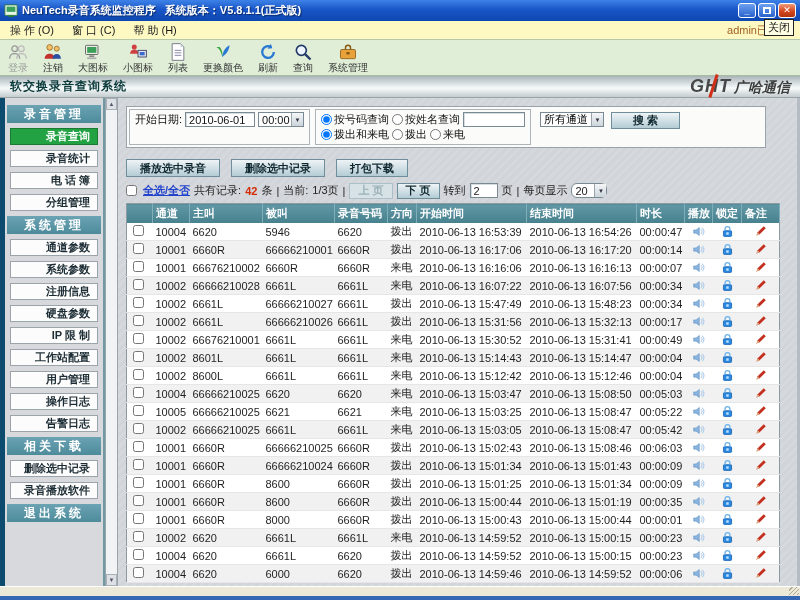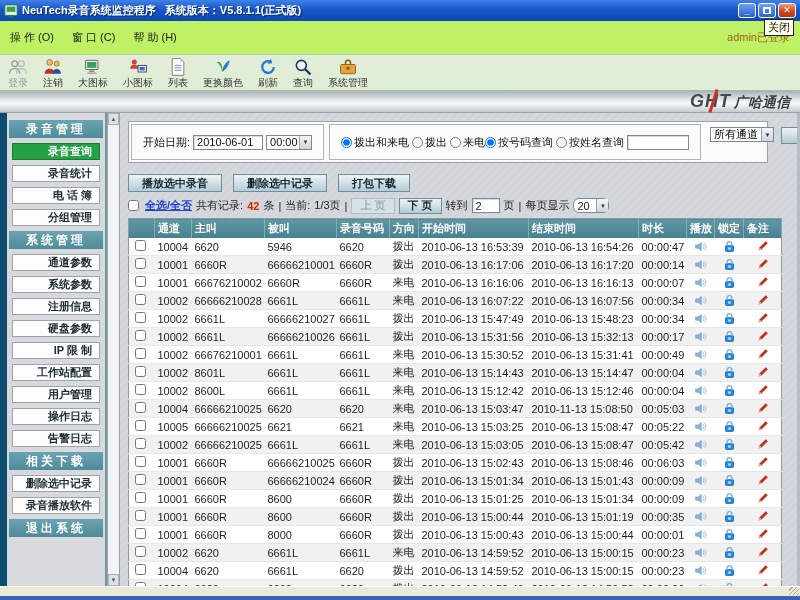--- a/index.html
+++ b/index.html
@@ -22,21 +22,21 @@
     font-size:9px; line-height:1; color:#fff; font-weight:bold;
     background:linear-gradient(#6da0f0,#2a62cc); cursor:pointer; }
   .wbtn.close { background:linear-gradient(#f09a78,#d4481f 55%,#b23210); }
   .glyph-min { align-self:flex-end; margin-bottom:1px; }
   .glyph-max { width:8px; height:7px; border:2px solid #fff; border-bottom-width:1px; display:block; }
 
   .tooltip { position:absolute; top:19px; right:6px; z-index:30; background:#ffffe4;
     border:1px solid #222; padding:0 3px; font-size:11px; color:#111; }
 
   
-  .menubar { height:34px; flex:none; background:#bef264; border-bottom:1px solid #b4c8ac;
+  .menubar { height:19px; flex:none; background:#fef9c3; border-bottom:1px solid #b4c8ac;
     display:flex; align-items:center; gap:18px; padding:0 10px; color:#1a1a1a; }
   .menu-item { cursor:pointer; white-space:pre; }
   .login-status { margin-left:auto; color:#a06020; }
 
   
   .toolbar { height:36px; flex:none; background:#e0eed8; border-bottom:1px solid #a8bca0;
     display:flex; align-items:center; padding:0 8px; gap:15px; }
   .tbtn { display:flex; flex-direction:column; align-items:center; gap:1px;
     font-size:10px; color:#333; cursor:pointer; line-height:1; }
   .tbtn.disabled { color:#999; cursor:default; }
@@ -46,21 +46,21 @@
   .band { height:22px; flex:none; display:flex; align-items:center; padding:0 10px;
     background:linear-gradient(#aab4b8,#e9eff1 48%,#f6fafa 58%,#c4ccce); border-bottom:1px solid #9aa4a8; }
   .band-title { font-size:12px; font-weight:bold; color:#0b3a3a; letter-spacing:1px; }
   .logo { margin-left:auto; display:flex; align-items:baseline; gap:3px; }
   .logo-ght { font-size:18px; font-weight:bold; font-style:italic; color:#474747; letter-spacing:1px; position:relative; }
   .logo-slash { position:absolute; left:54%; top:-2px; width:3px; height:24px; background:#d03018; transform:rotate(18deg); }
   .logo-cn { font-size:14px; font-weight:bold; font-style:italic; color:#3c3c3c; }
 
   
   .main { flex:1; display:flex; overflow:hidden;
-    border-left:7px solid #0c4a6e; border-right:3px solid #b6bcc4;
+    border-left:5px solid #0c4a6e; border-right:3px solid #b6bcc4;
     background:#d3d6db; }
   .sidebar { width:100px; flex:none; background:#d7d9dd; border-right:2px solid #6e98a2; padding-top:3px; }
   .side-header { margin:4px 2px 5px; height:18px; background:linear-gradient(#6ba3b3,var(--accent-teal));
     color:#fff; font-weight:bold; font-size:12px; letter-spacing:3px;
     display:flex; align-items:center; justify-content:center; cursor:pointer; }
   .side-item { margin:0 auto 5px; width:88px; height:17px; background:#fcfcfc; border:1px solid #9aa4aa;
     font-size:11px; font-weight:bold; color:#1c2c34; display:flex; align-items:center;
     justify-content:flex-end; padding-right:7px; cursor:pointer; white-space:pre; }
   .side-item.active { background:var(--active-green); color:#fff; border-color:#1a7a30; }
 
@@ -68,21 +68,21 @@
   .sarrow { position:absolute; left:0; width:100%; height:12px; font-size:6px; color:#556;
     background:#dde1e5; border:1px solid #a8b0b8; display:flex; align-items:center; justify-content:center; cursor:pointer; }
   .sarrow.up { top:0; } .sarrow.down { bottom:0; }
 
   .content { flex:1; padding:8px 6px 0 8px; overflow:hidden;
     background:repeating-linear-gradient(135deg,#d5d8dd 0 3px,#d1d4d9 3px 6px); }
 
   
   .filter-panel { width:640px; height:42px; background:#fbfbfa; border:1px solid #98a2a8;
     display:flex; align-items:stretch; padding:2px; gap:5px; }
-  .sub-box { border:1px solid #aab4ba; padding:2px 11px; display:flex; flex-direction:row; justify-content:space-between; }
+  .sub-box { border:1px solid #aab4ba; padding:2px 5px; display:flex; flex-direction:column; justify-content:space-between; }
   .frow { display:flex; align-items:center; gap:3px; color:#111; white-space:nowrap; }
   .tbox { background:#fff; border:1px solid #7a8a94; box-shadow:inset 1px 1px 0 #d6dde0;
     height:15px; display:flex; align-items:center; padding:0 3px; cursor:text; }
   .w72 { width:70px; } .w60 { width:62px; } .w46 { width:46px; } .w64 { width:64px; } .w36 { width:36px;border-radius:6px; }
   .combo { background:#fff; border:1px solid #7a8a94; height:15px; display:flex; align-items:center;
     padding-left:3px; cursor:pointer; }
   .combo-arrow { width:12px; height:100%; margin-left:auto; background:linear-gradient(#f4f6f8,#ccd5db);
     border-left:1px solid #9aa4aa; font-size:6px; color:#334; display:flex; align-items:center; justify-content:center; }
   .ritem { display:inline-flex; align-items:center; cursor:pointer; }
   input[type=radio], input[type=checkbox] { width:11px; height:11px; margin:0 2px 0 0; flex:none; }
@@ -243,20 +243,21 @@
             <rect x="3" y="9" width="18" height="11" rx="1.5" fill="#e8a23c" stroke="#8a5a10"></rect>
             <path d="M9 9V7a3 3 0 0 1 6 0v2" fill="none" stroke="#8a5a10" stroke-width="1.8"></path>
             <rect x="10" y="12" width="4" height="3" fill="#8a5a10"></rect>
           </svg>
         </span>
         <span>系统管理</span>
       </div>
     </div>
 
   <div class="band">
+    <span class="band-title">软交换录音查询系统</span>
     <span class="logo">
       <span class="logo-ght"><span>GHT</span><span class="logo-slash"></span></span>
       <span class="logo-cn">广哈通信</span>
     </span>
   </div>
 
   <div class="main">
     <div class="sidebar">
         <div class="side-header">录音管理</div>
         <div class="side-item active">录音查询</div>
@@ -294,42 +295,42 @@
             <span class="combo w46">
                 <span>00:00</span>
                 <span class="combo-arrow">▼</span>
               </span>
           </div>
         </div>
 
         <div class="sub-box">
           <div class="frow">
             <label class="ritem">
+                <input type="radio" name="qtype" checked="" style="">
+                <span>按号码查询</span>
+              </label>
+            <label class="ritem">
+                <input type="radio" name="qtype" style="">
+                <span>按姓名查询</span>
+              </label>
+            <span class="tbox w60"></span>
+          </div>
+          <div class="frow">
+            <label class="ritem">
                 <input type="radio" name="dir" checked="" style="">
                 <span>拨出和来电</span>
               </label>
             <label class="ritem">
                 <input type="radio" name="dir" style="">
                 <span>拨出</span>
               </label>
             <label class="ritem">
                 <input type="radio" name="dir" style="">
                 <span>来电</span>
               </label>
-          </div>
-          <div class="frow">
-            <label class="ritem">
-                <input type="radio" name="qtype" checked="" style="">
-                <span>按号码查询</span>
-              </label>
-            <label class="ritem">
-                <input type="radio" name="qtype" style="">
-                <span>按姓名查询</span>
-              </label>
-            <span class="tbox w60"></span>
           </div>
         </div>
 
         <div class="channel-area">
           <span class="combo w64">
               <span>所有通道</span>
               <span class="combo-arrow">▼</span>
             </span>
           <span class="btn search-btn">搜 索</span>
         </div>
@@ -613,21 +614,21 @@
                   </svg></span></td>
             </tr>
             <tr class="even">
               <td class="ck"><input type="checkbox" style=""></td>
               <td>10004</td>
               <td>66666210025</td>
               <td>6620</td>
               <td>6620</td>
               <td>来电</td>
               <td>2010-06-13 15:03:47</td>
-              <td>2010-11-13 15:08:50</td>
+              <td>2010-06-13 15:08:50</td>
               <td>00:05:03</td>
               <td class="icell"><span class="cicon"><svg viewBox="0 0 16 16">
                     <path d="M2 6h3l4-3v10l-4-3H2z" fill="#8ab4e0" stroke="#5588bb" stroke-width="0.6"></path>
                     <path d="M11 5a4 4 0 0 1 0 6M12.6 3.4a6 6 0 0 1 0 9.2" fill="none" stroke="#9ec2e6" stroke-width="1.2"></path>
                   </svg></span></td>
               <td class="icell"><span class="cicon"><svg viewBox="0 0 16 16">
                     <rect x="3" y="7" width="10" height="7" rx="1" fill="#2a8ae0" stroke="#1560b0"></rect>
                     <path d="M5 7V5a3 3 0 0 1 6 0v2" fill="none" stroke="#6cb2ea" stroke-width="1.6"></path>
                     <rect x="6.5" y="9" width="3" height="3" fill="#bfe0ff"></rect>
                   </svg></span></td>

